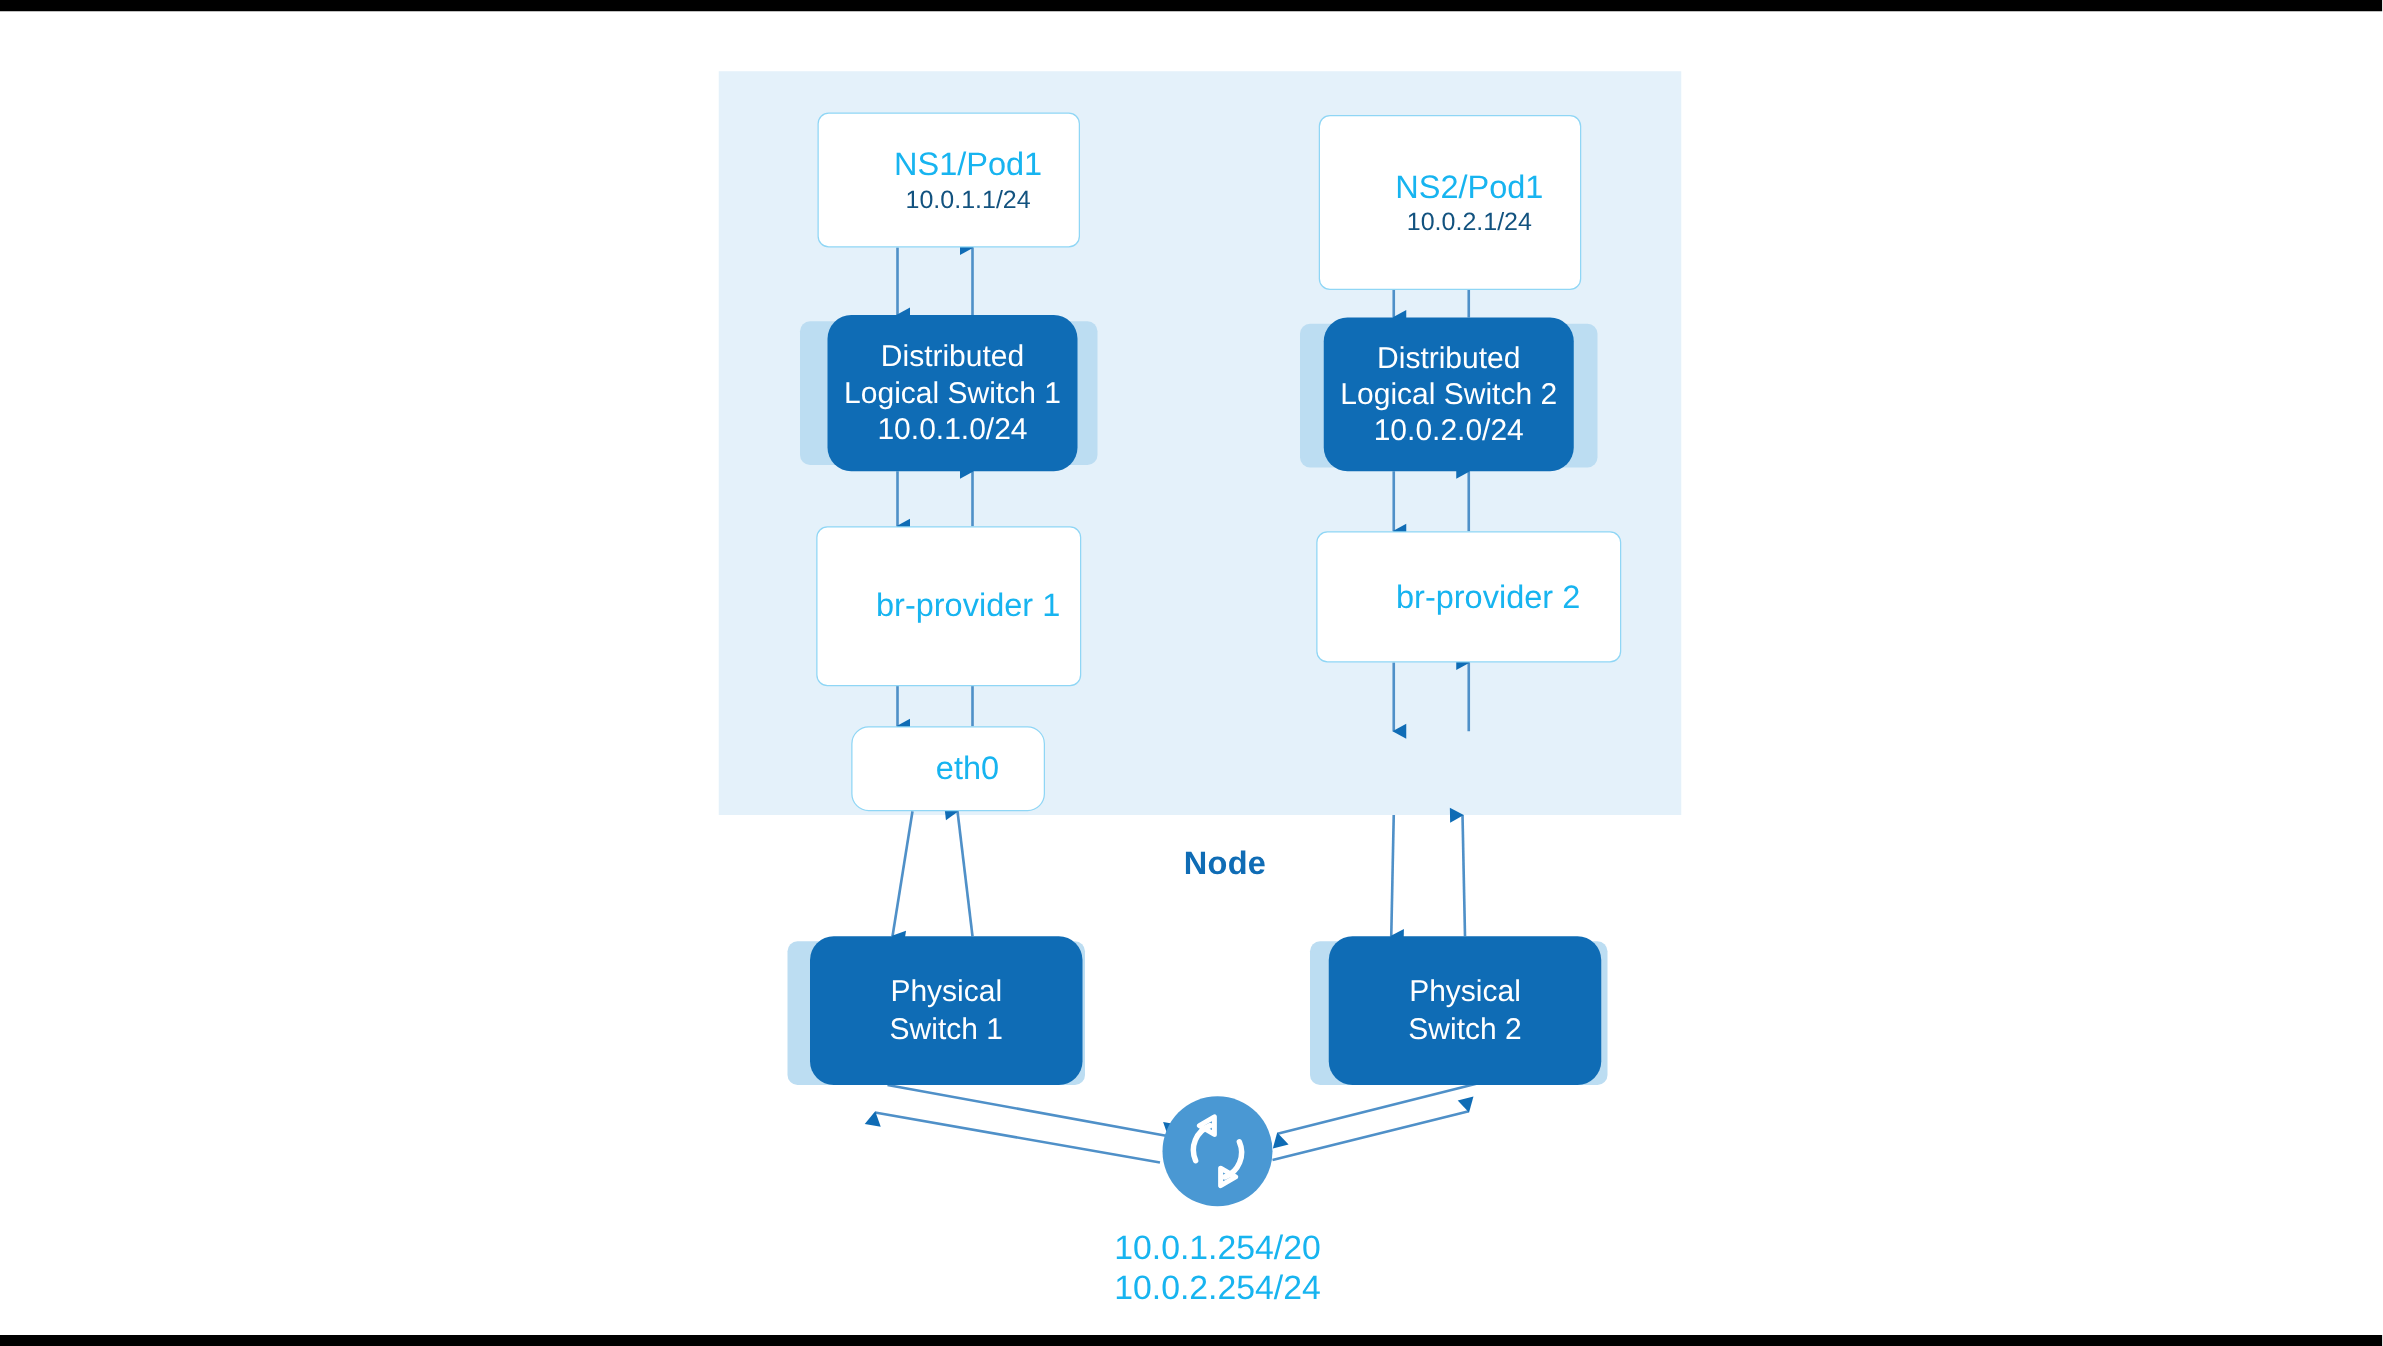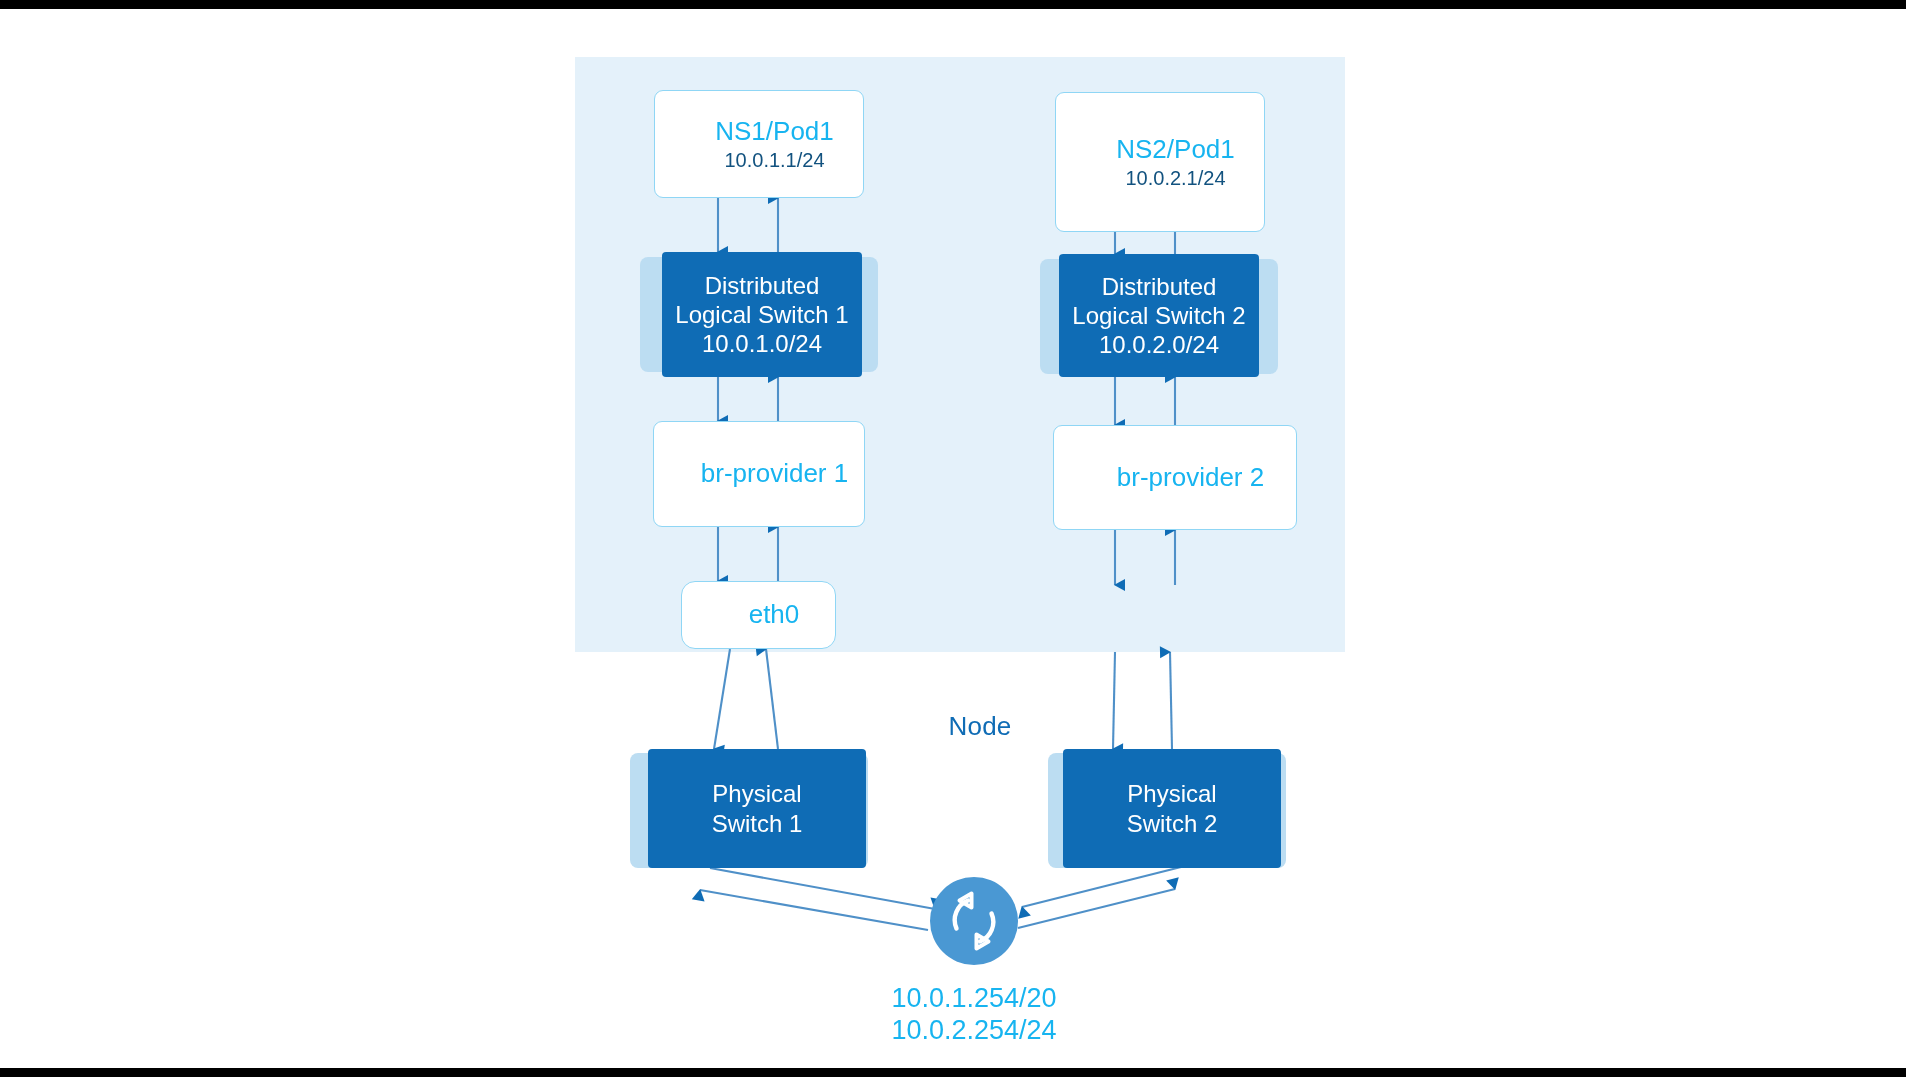--- a/index.html
+++ b/index.html
@@ -37,24 +37,23 @@
     background: #e4f1fa;
   }
 
   #node-label {
     position: absolute;
     left: 880px;
     top: 675px;
     width: 200px;
     text-align: center;
     font-size: 26px;
-    font-weight: normal;
+    font-weight: bold;
     color: #0f6cb5;
     letter-spacing: 0.2px;
-    margin-top: 36px;
   }
 
   
   #links {
     position: absolute;
     left: 0;
     top: 0;
     width: 1906px;
     height: 1077px;
     pointer-events: none;
@@ -84,21 +83,21 @@
     font-size: 26px;
   }
   .box-white .sub {
     color: #12527f;
     font-size: 20px;
   }
 
   
   .box-blue {
     background: #0f6cb5;
-    border-radius: 4px;
+    border-radius: 19px;
     color: #ffffff;
     z-index: 3;
   }
   .box-blue .title,
   .box-blue .sub {
     color: #ffffff;
     font-size: 24px;
   }
   .plate {
     position: absolute;
@@ -196,21 +195,21 @@
     <div class="sub">10.0.1.1/24</div>
   </div>
 
   <div class="plate" style="left:640px; top:257px; width:238px; height:115px;"></div>
   <div class="box box-blue" style="left:662px; top:252px; width:200px; height:125px;">
     <div class="title">Distributed</div>
     <div class="title">Logical Switch 1</div>
     <div class="sub">10.0.1.0/24</div>
   </div>
 
-  <div class="box box-white" style="left:653px; top:421px; width:212px; height:106px;">
+  <div class="box box-white" style="left:653px; top:421px; width:212px; height:128px;">
     <div class="title">br-provider 1</div>
   </div>
 
   <div class="box box-white" style="left:681px; top:581px; width:155px; height:68px;border-radius:14px;">
     <div class="title">eth0</div>
   </div>
 
   <div class="plate" style="left:630px; top:753px; width:238px; height:115px;"></div>
   <div class="box box-blue" style="left:648px; top:749px; width:218px; height:119px;">
     <div class="title">Physical</div>

